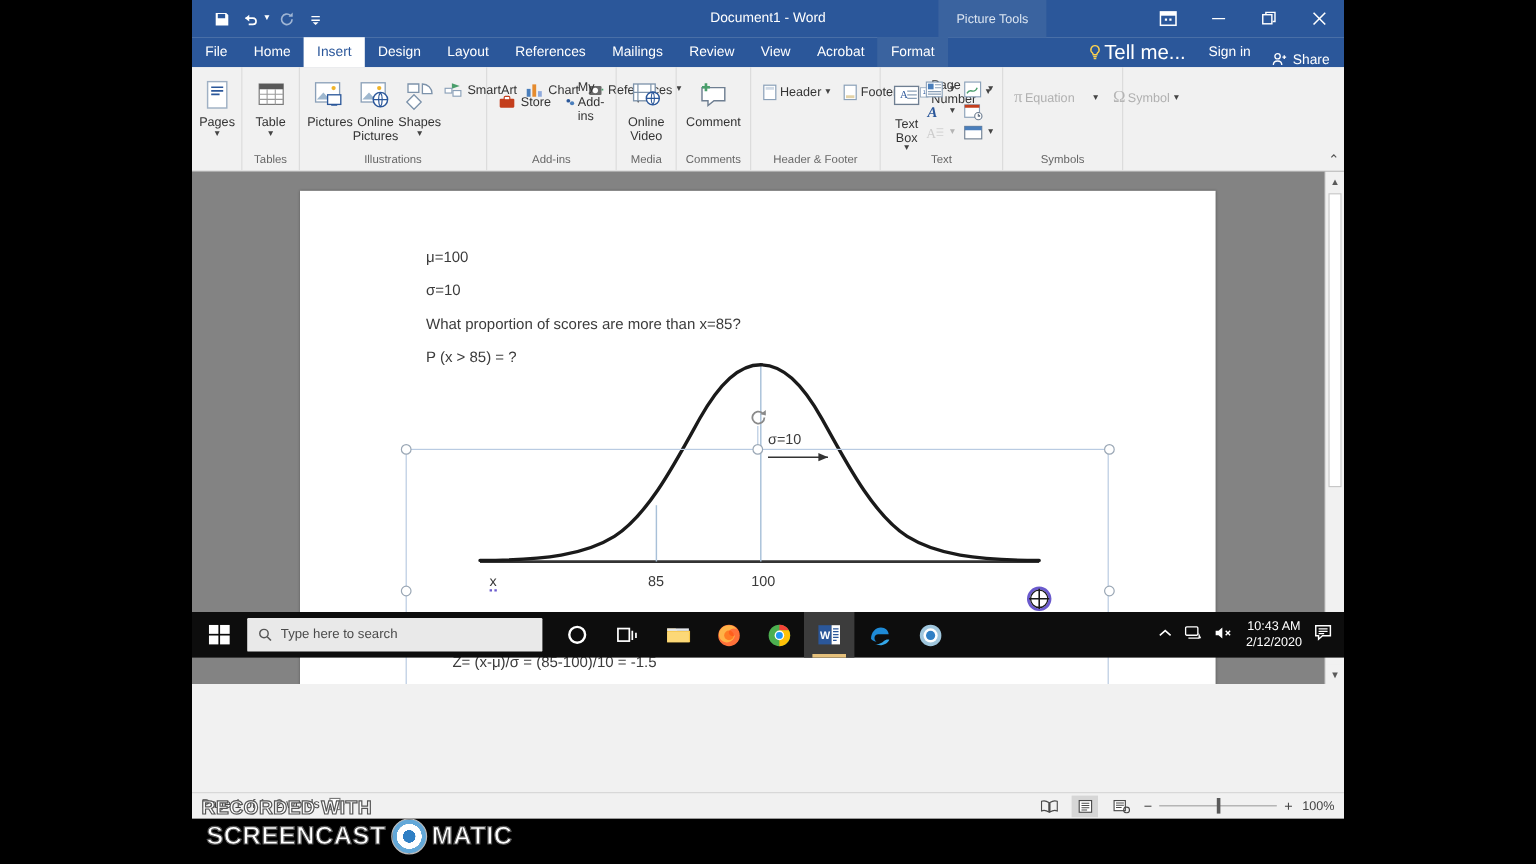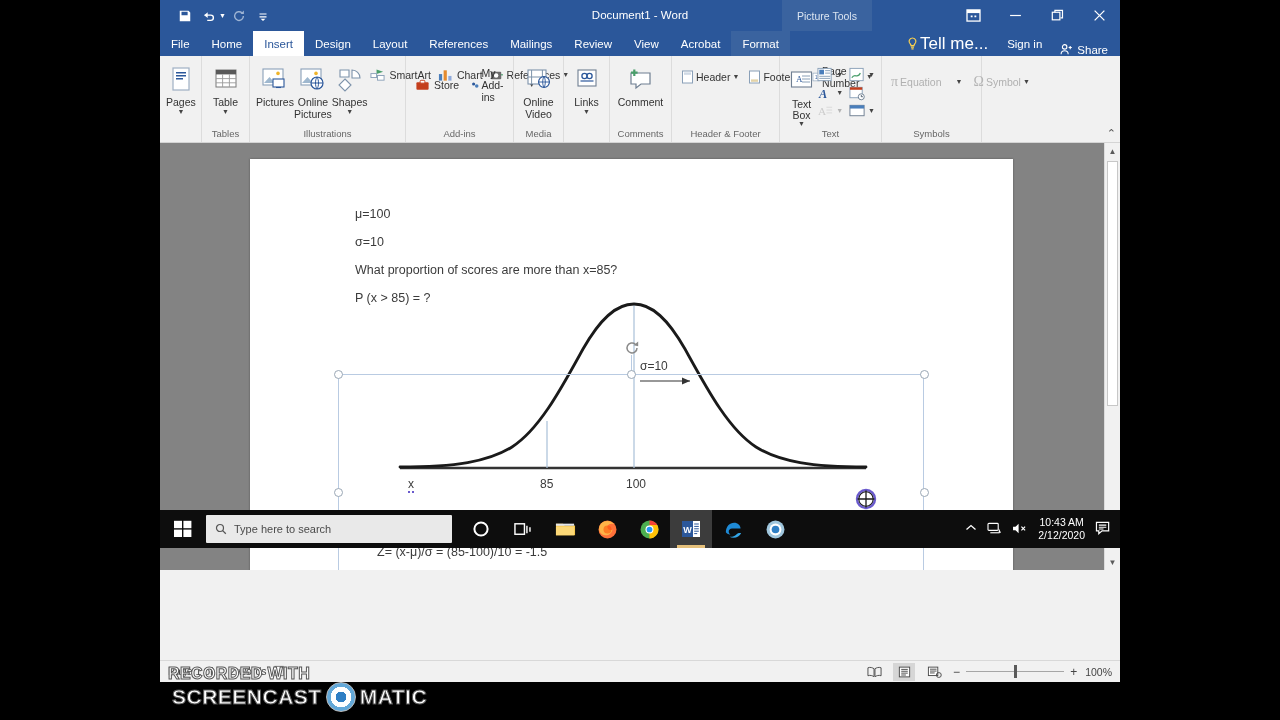--- a/index.html
+++ b/index.html
@@ -456,37 +456,20 @@
                   <circle cx="18" cy="14" r="5.4" fill="#fff" stroke="#2b579a" stroke-width="1.2"></circle>
                   <path fill="none" stroke="#2b579a" stroke-width=".9" d="M12.6 14h10.8M18 8.6c1.8 2.4 1.8 8.4 0 10.8M18 8.6c-1.8 2.4-1.8 8.4 0 10.8"></path>
                 </svg>
             </span>
             <span class="cap">Online Video</span>
           </div>
         </div>
         <div class="rgroup-label">Media</div>
       </div>
 
-      <div class="rgroup" style="width:46px">
-        <div class="rgroup-body">
-          <div class="bigbtn" style="width:40px">
-            <span class="ic">
-              <svg width="26" height="26" viewBox="0 0 26 26">
-                  <rect x="4" y="3" width="18" height="16" fill="#fff" stroke="#6f7f92" stroke-width="1.1"></rect>
-                  <circle cx="10.5" cy="9" r="2.6" fill="none" stroke="#2b579a" stroke-width="1.3"></circle>
-                  <circle cx="15.5" cy="9" r="2.6" fill="none" stroke="#2b579a" stroke-width="1.3"></circle>
-                  <path stroke="#2b579a" stroke-width="1.2" d="M6.5 14h13"></path>
-                </svg>
-            </span>
-            <span class="cap">Links</span>
-            <span class="dncar">▼</span>
-          </div>
-        </div>
-        <div class="rgroup-label"></div>
-      </div>
 
       <div class="rgroup" style="width:62px">
         <div class="rgroup-body">
           <div class="bigbtn" style="width:56px">
             <span class="ic">
               <svg width="28" height="24" viewBox="0 0 28 24">
                   <path d="M4 5h19v11h-9l-5 4v-4H4z" fill="#fff" stroke="#6f7f92" stroke-width="1.2"></path>
                   <path fill="#4a9e6b" d="M6.2 1.4h2.2v2.2h2.2v2.2H8.4v2.2H6.2V5.8H4V3.6h2.2z"></path>
                 </svg>
             </span>

